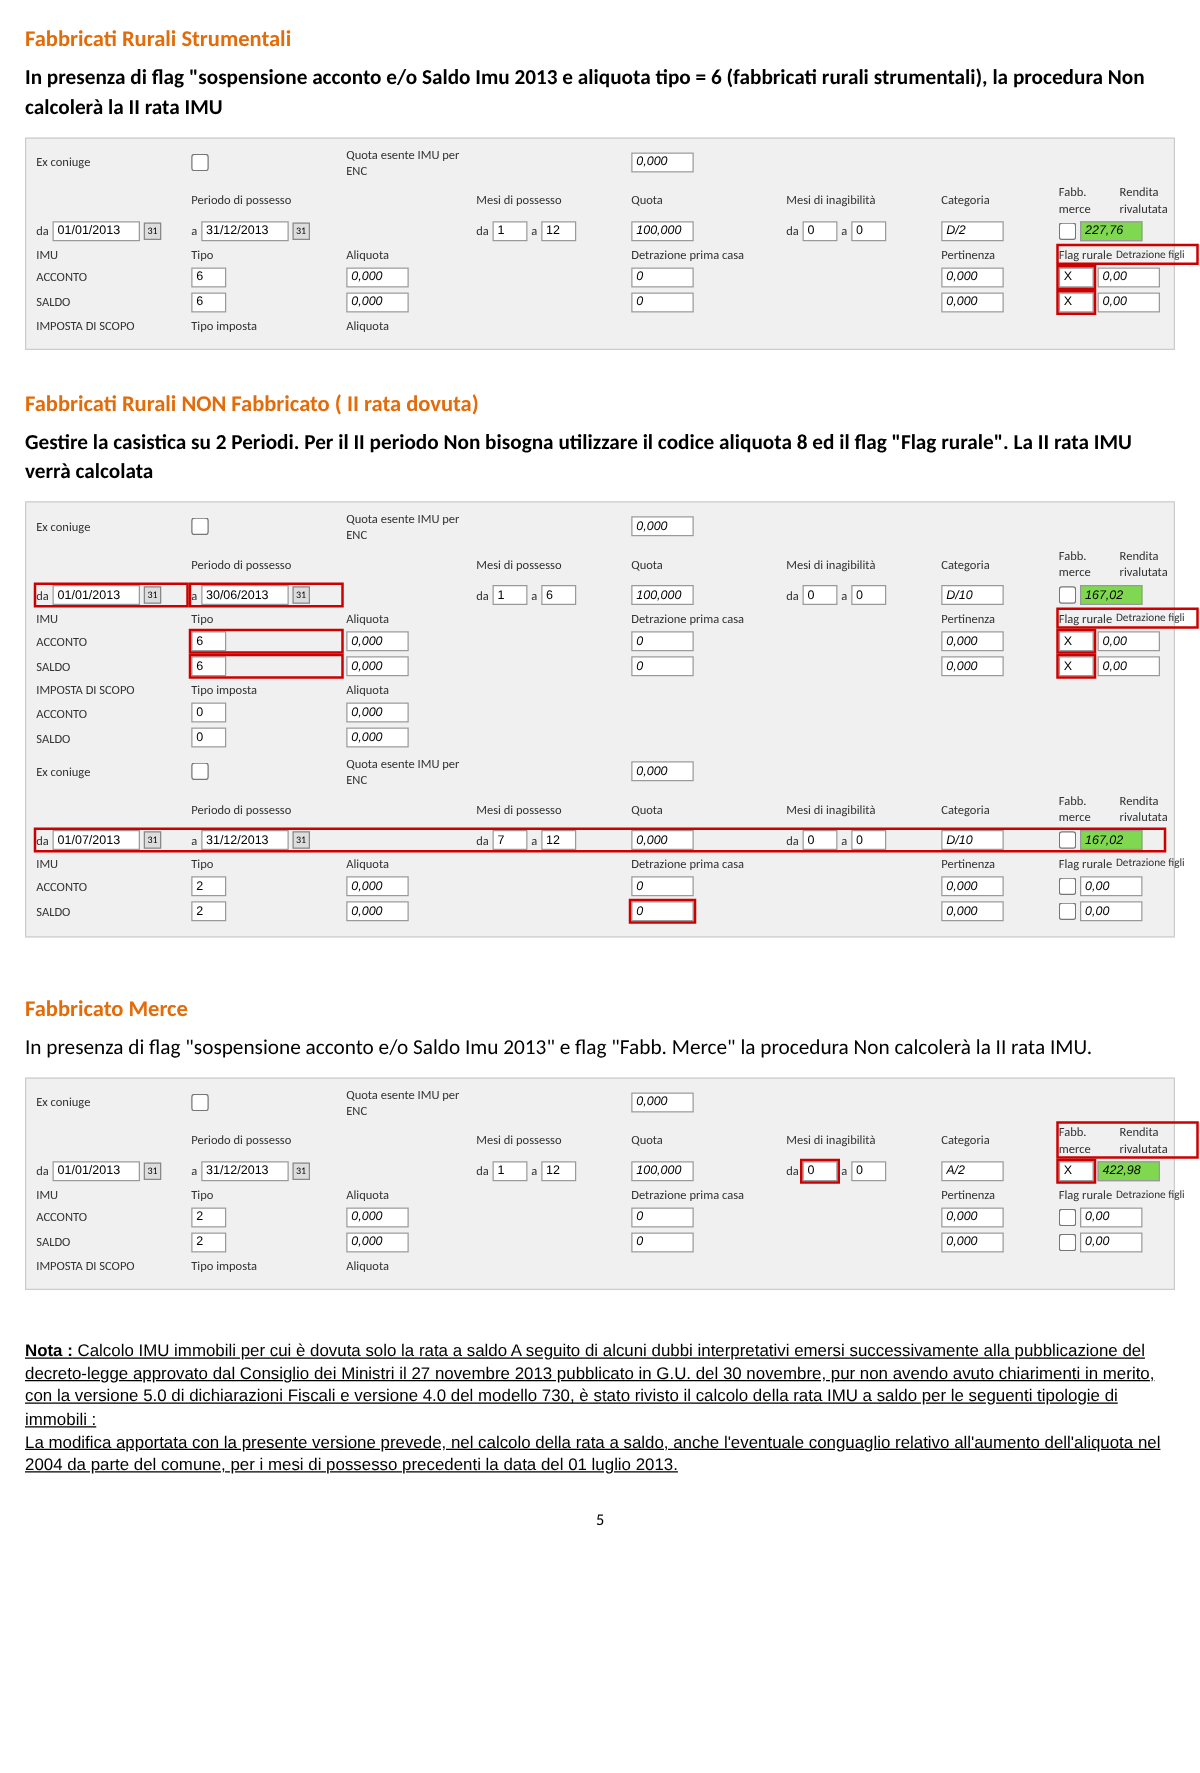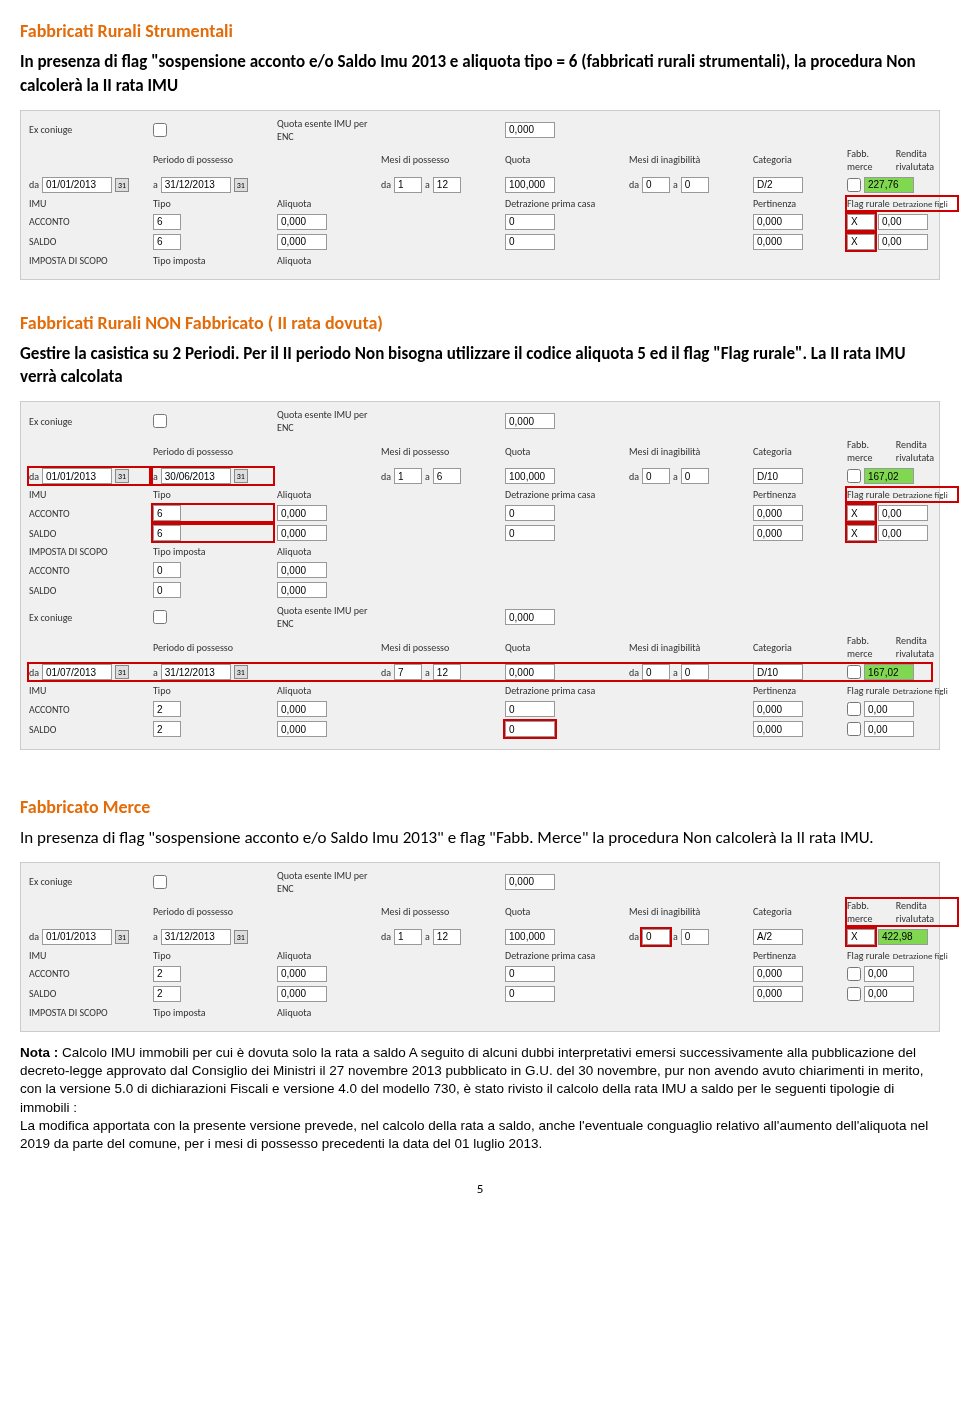--- a/index.html
+++ b/index.html
@@ -5,27 +5,27 @@
   * { box-sizing: border-box; margin: 0; padding: 0; }
   body { font-family: Calibri, Arial, sans-serif; background: #fff; color: #000; width: 960px; padding: 10px 20px 30px; font-size: 13px; }
   .h-section { color: #e36c0a; font-weight: bold; font-size: 18px; margin: 10px 0 8px; }
   .subtitle { color: #000; font-weight: bold; font-size: 17px; margin-bottom: 12px; line-height: 1.4; }
   .panel { background: #f0f0f0; border: 1px solid #ccc; padding: 6px 8px 8px; font-size: 11px; margin-bottom: 8px; }
   .row { display: grid; grid-template-columns: 120px 120px 100px 120px 120px 120px 90px 110px; gap: 4px; align-items: center; margin-bottom: 4px; }
   .cell { display: flex; align-items: center; gap: 3px; }
   .lbl { font-size: 10px; color: #333; }
   input.fld { border: 1px solid #999; background: #fff; font-size: 10px; height: 16px; padding: 0 3px; width: 60px; }
   input.fld.sm { width: 28px; }
-  input.fld.md { width: 50px; }
+  input.fld.md { width: 50px; font-style: italic; }
   input.fld.lg { width: 70px; }
   input.chk { width: 14px; height: 14px; }
   .green { background: #7fd84f !important; }
   .outline-red { outline: 2px solid #c00; outline-offset: 0; }
   .cal-icon { display:inline-block; width:14px; height:14px; background:#ddd; border:1px solid #888; font-size:8px; text-align:center; line-height:12px; }
-  .note-block { font-family: Helvetica, Arial, sans-serif; font-size: 13.5px; line-height: 1.35; margin-top: 12px; }
+  .note-block { font-family: Helvetica, Arial, sans-serif; font-size: 13.5px; line-height: 1.35; margin-top: 40px; text-decoration: underline; }
   .note-block strong { font-weight: bold; }
   .page-num { text-align: center; margin-top: 28px; font-size: 13px; }
   .hdr-row .lbl { font-size: 10px; }
   .spacer { height: 14px; }
 </style>
 </head>
 <body>
 
 <div class="h-section">Fabbricati Rurali Strumentali</div>
 <div class="subtitle">In presenza di flag "sospensione acconto e/o Saldo Imu 2013 e aliquota tipo = 6 (fabbricati rurali strumentali), la procedura Non calcolerà la II rata IMU</div>
@@ -156,21 +156,21 @@
       <span></span>
       <span></span>
       <span></span>
       <span></span>
   </div>
 </div>
 
 <div class="spacer"></div>
 
 <div class="h-section">Fabbricati Rurali  NON  Fabbricato  ( II rata dovuta)</div>
-<div class="subtitle">Gestire la casistica su 2 Periodi. Per il II periodo Non bisogna utilizzare il codice aliquota 5 ed il flag "Flag rurale". La II rata IMU verrà calcolata</div>
+<div class="subtitle">Gestire la casistica su 2 Periodi. Per il II periodo Non bisogna utilizzare il codice aliquota 8 ed il flag "Flag rurale". La II rata IMU verrà calcolata</div>
 
 <div class="panel">
   <div class="row hdr-row">
     <span class="lbl">Ex coniuge</span>
     <span class="cell">
         <input class="chk" type="checkbox" style="">
       </span>
     <span class="lbl">Quota esente IMU per ENC</span>
     <span></span>
     <span class="cell">
@@ -572,16 +572,16 @@
     <span></span>
       <span></span>
       <span></span>
       <span></span>
       <span></span>
   </div>
 </div>
 
 <div class="note-block">
   <p><strong>Nota :</strong><span> Calcolo IMU immobili per cui è dovuta solo la rata a saldo A seguito di alcuni dubbi interpretativi emersi successivamente alla pubblicazione del decreto-legge approvato dal Consiglio dei Ministri il 27 novembre 2013 pubblicato in G.U. del 30 novembre, pur non avendo avuto chiarimenti in merito, con la versione 5.0 di dichiarazioni Fiscali e versione 4.0 del modello 730, è stato rivisto il calcolo della rata IMU a saldo per le seguenti tipologie di immobili :</span></p>
-  <p>La modifica apportata con la presente versione prevede, nel calcolo della rata a saldo, anche l'eventuale conguaglio relativo all'aumento dell'aliquota nel 2019 da parte del comune, per i mesi di possesso precedenti la data del 01 luglio 2013.</p>
+  <p>La modifica apportata con la presente versione prevede, nel calcolo della rata a saldo, anche l'eventuale conguaglio relativo all'aumento dell'aliquota nel 2004 da parte del comune, per i mesi di possesso precedenti la data del 01 luglio 2013.</p>
 </div>
 
 <div class="page-num">5</div>
 
 </body></html>

